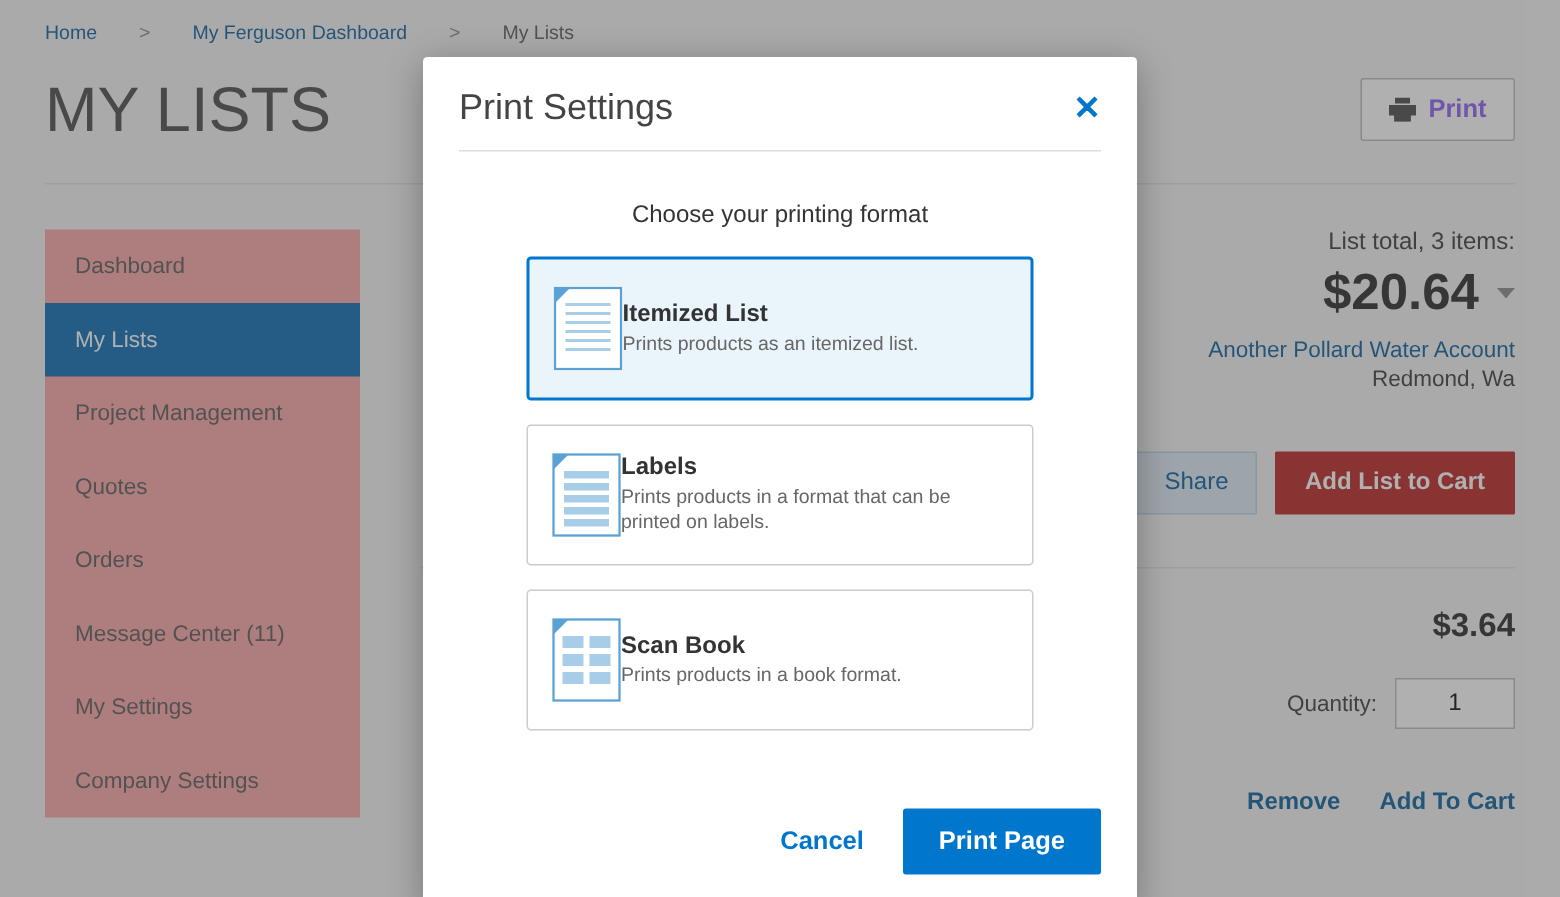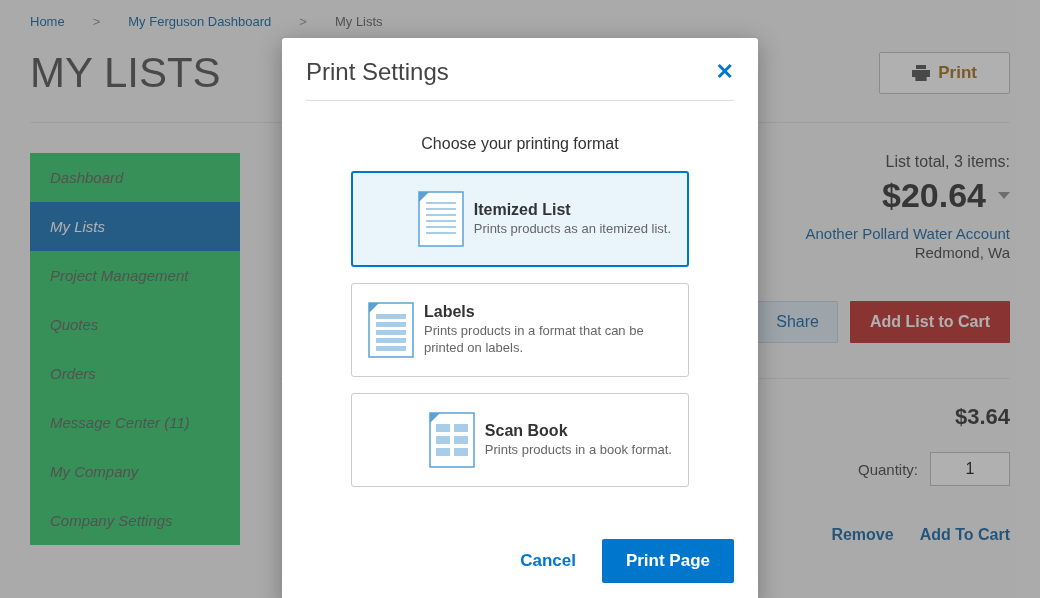--- a/index.html
+++ b/index.html
@@ -11,29 +11,29 @@
     
     
     .breadcrumb { padding: 14px 30px 10px 30px; display: flex; align-items: center; gap: 28px; font-size: 13px; }
     .breadcrumb a { color: #005a9c; text-decoration: none; }
     .breadcrumb .sep { color: #888; }
     .breadcrumb .current { color: #555; }
     
     
     .page-header { display: flex; align-items: center; justify-content: space-between; padding: 10px 30px 25px 30px; }
     .page-title { font-size: 42px; font-weight: 300; color: #444; letter-spacing: 0px; }
-    .print-btn { display: flex; align-items: center; gap: 8px; border: 1px solid #bbb; background: #fff; padding: 10px 32px; font-size: 17px; color: #a16207; border-radius: 2px; cursor: pointer; font-weight: 600; }
+    .print-btn { display: flex; align-items: center; gap: 8px; border: 1px solid #bbb; background: #fff; padding: 10px 18px; font-size: 17px; color: #8b5cf6; border-radius: 2px; cursor: pointer; font-weight: 600; }
     
     .divider-line { border-top: 1px solid #e0e0e0; margin: 0 30px; }
     
     
     .main { display: flex; padding: 30px 30px 0 30px; gap: 40px; }
     
     
-    .sidebar { width: 210px; background: #22c55e; font-style: italic; }
+    .sidebar { width: 210px; background: #fca5a5; }
     .sidebar-item { padding: 16px 20px; font-size: 15px; color: #555; cursor: pointer; }
     .sidebar-item.active { background: #0067b1; color: #fff; }
     
     
     .content-right { flex: 1; text-align: right; }
     .list-summary-label { font-size: 16px; color: #333; }
     .list-total { font-size: 34px; color: #222; font-weight: 600; margin-top: 5px; display: flex; align-items: center; justify-content: flex-end; gap: 8px; }
     .caret-down { width: 0; height: 0; border-left: 6px solid transparent; border-right: 6px solid transparent; border-top: 7px solid #888; display: inline-block; margin-left: 4px; }
     .account-line { color: #005a9c; font-size: 15px; margin-top: 10px; }
     .account-loc { color: #333; font-size: 15px; margin-top: 2px; }
@@ -47,21 +47,21 @@
     .item-links { display: flex; justify-content: flex-end; gap: 26px; margin-top: 40px; font-size: 16px; font-weight: 600; }
     .item-links a { color: #005a9c; text-decoration: none; cursor: pointer; }
     
     
     .modal { position: absolute; top: 38px; left: 50%; transform: translateX(-50%); width: 476px; background: #fff; border-radius: 3px; box-shadow: 0 5px 25px rgba(0,0,0,0.3); z-index: 20; padding: 20px 24px 22px 24px; }
     .modal-header { display: flex; align-items: center; justify-content: space-between; border-bottom: 1px solid #ddd; padding-bottom: 14px; }
     .modal-title { font-size: 24px; color: #444; font-weight: 400; }
     .modal-close { color: #0077cc; font-size: 22px; font-weight: bold; cursor: pointer; background: none; border: none; }
     .modal-sub { text-align: center; font-size: 16px; color: #333; margin-top: 34px; margin-bottom: 18px; }
     .format-options { display: flex; flex-direction: column; gap: 16px; padding: 0 45px; }
-    .format-card { display: flex; align-items: center; gap: 10px; border: 1px solid #ccc; border-radius: 3px; padding: 18px 16px; cursor: pointer; justify-content: flex-end; }
+    .format-card { display: flex; align-items: center; gap: 0; border: 1px solid #ccc; border-radius: 3px; padding: 18px 16px; cursor: pointer; }
     .format-card.selected { border: 2px solid #0077cc; background: #e9f4fb; }
     .format-text .ftitle { font-size: 16px; color: #333; font-weight: 600; }
     .format-text .fdesc { font-size: 13px; color: #666; margin-top: 2px; line-height: 1.3; }
     .doc-icon { width: 46px; height: 56px; flex-shrink: 0; }
     .modal-footer { display: flex; justify-content: flex-end; gap: 26px; margin-top: 52px; align-items: center; }
     .cancel-link { color: #0077cc; font-size: 17px; font-weight: 600; cursor: pointer; }
     .print-page-btn { background: #0077cc; color: #fff; border: none; font-size: 17px; padding: 12px 24px; border-radius: 2px; cursor: pointer; font-weight: 600; }
     
     
     .print-icon { width: 18px; height: 16px; }
@@ -94,21 +94,21 @@
   <div class="divider-line"></div>
 
   <div class="main">
     <div class="sidebar">
       <div class="sidebar-item">Dashboard</div>
       <div class="sidebar-item active">My Lists</div>
       <div class="sidebar-item">Project Management</div>
       <div class="sidebar-item">Quotes</div>
       <div class="sidebar-item">Orders</div>
       <div class="sidebar-item">Message Center (11)</div>
-      <div class="sidebar-item">My Company</div>
+      <div class="sidebar-item">My Settings</div>
       <div class="sidebar-item">Company Settings</div>
     </div>
 
     <div class="content-right">
       <div class="list-summary-label">List total, 3 items:</div>
       <div class="list-total">
         <span>$20.64</span>
         <span class="caret-down"></span>
       </div>
       <div class="account-line">Another Pollard Water Account</div>

